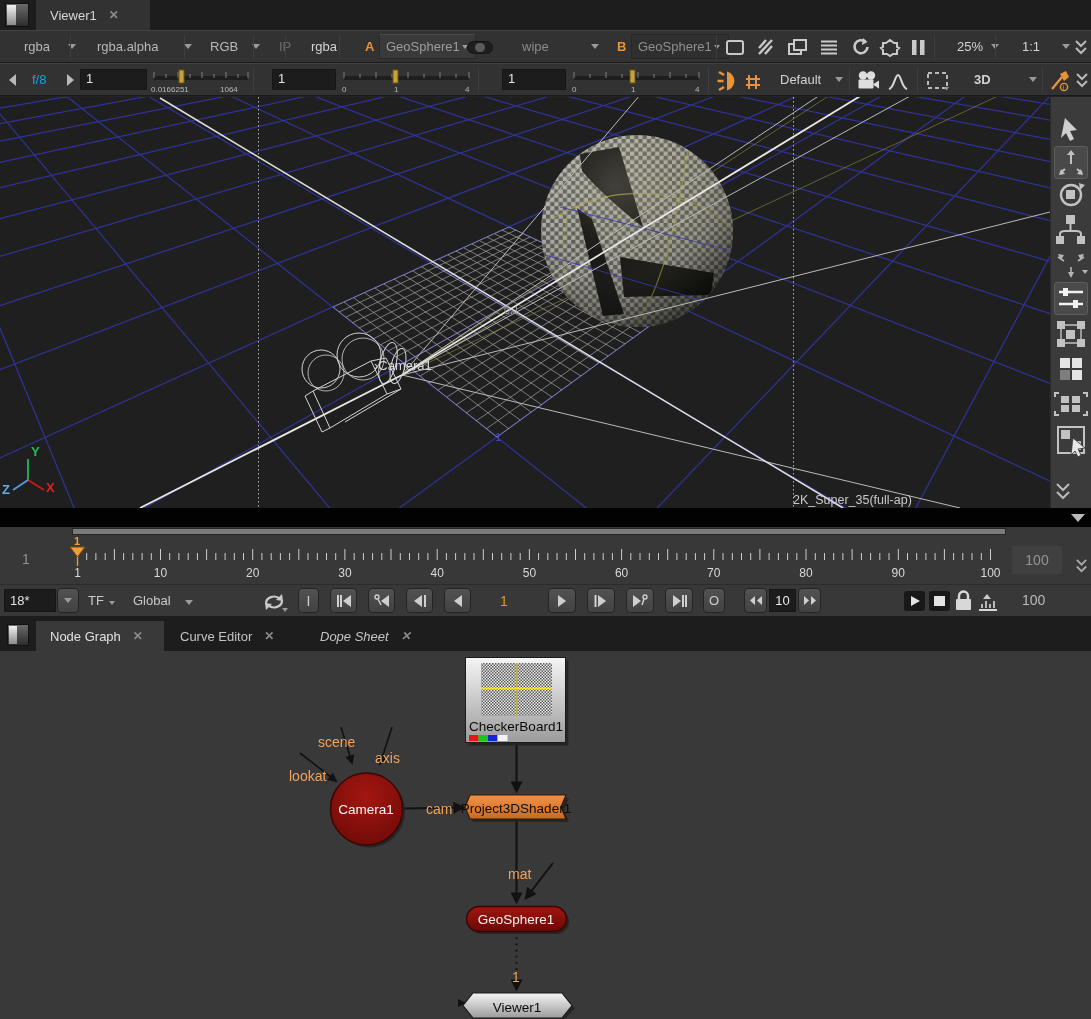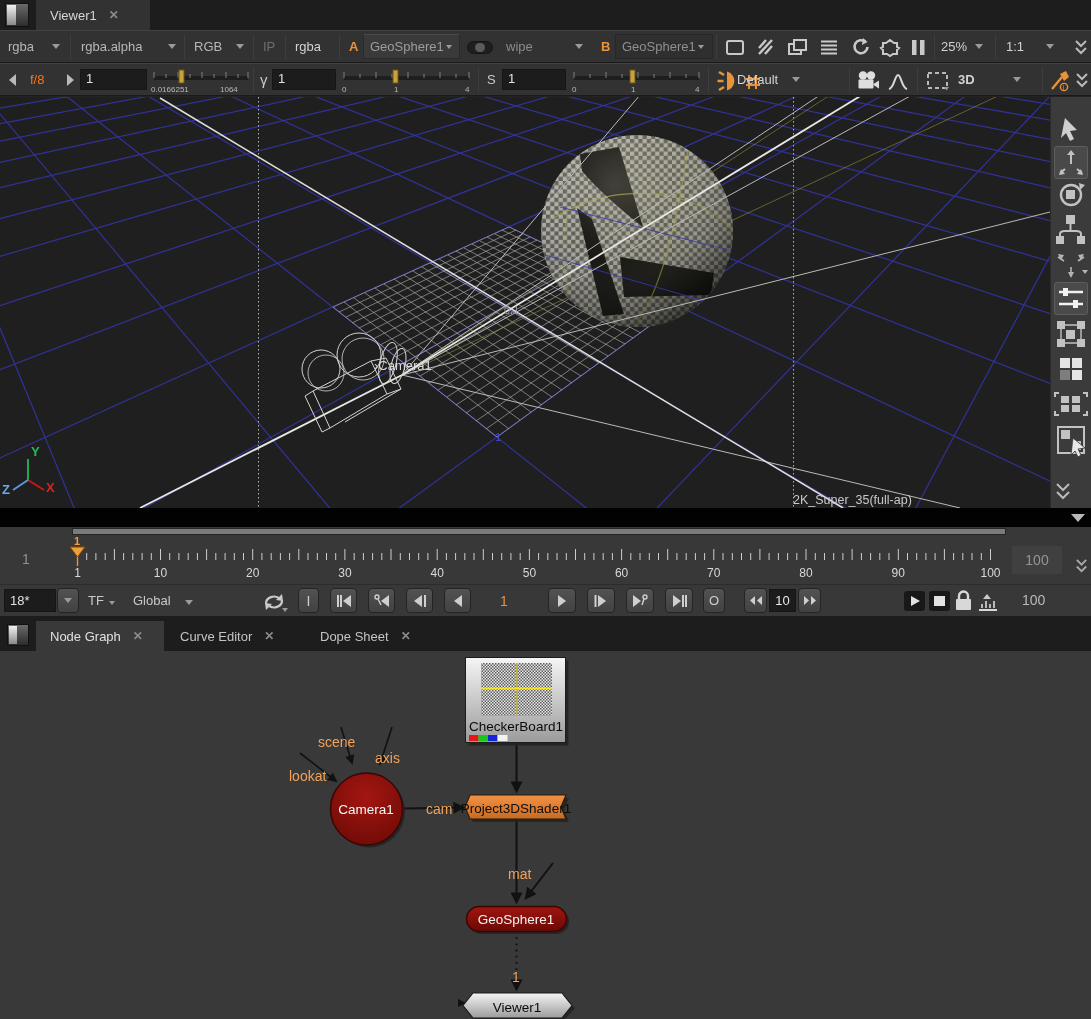--- a/index.html
+++ b/index.html
@@ -13,21 +13,21 @@
 #tabbar .paneicon { left:5px; top:3px; width:24px; height:24px; background:linear-gradient(180deg,#6a6a6a,#2d2d2d); border:1px solid #111; }
 #tabbar .paneicon i { position:absolute; left:1px; top:1px; width:9px; height:20px; background:linear-gradient(180deg,#f2f2f2,#8a8a8a); display:block; }
 .tab { height:30px; display:flex; align-items:center; padding:0 10px 0 14px; color:#d6d6d6; }
 .tab .x { margin-left:12px; color:#8a8a8a; font-weight:bold; font-size:12px; }
 #tabbar .tab.active { left:36px; top:0; background:#323232; width:114px; }
 
 
 .trow { left:0; width:1091px; background:#323232; border-top:1px solid #424242; border-bottom:1px solid #1a1a1a; }
 #trow1 { top:30px; height:33px; }
 #trow2 { top:63px; height:33px; }
-.titem { position:absolute; top:0; height:31px; display:flex; align-items:center; color:#c9c9c9; white-space:nowrap; }
+.titem { position:absolute; top:0; height:31px; display:flex; align-items:center; color:#c9c9c9; white-space:nowrap;margin-left:16px; }
 .sep { position:absolute; top:4px; width:1px; height:24px; background:#262626; border-right:1px solid #3e3e3e; }
 .dd { color:#b7b7b7; }
 .caret { display:inline-block; width:0; height:0; border-left:4px solid transparent; border-right:4px solid transparent; border-top:5px solid #9a9a9a; margin-left:6px; }
 .caret.small { border-left-width:3px; border-right-width:3px; border-top-width:4px; }
 .orange { color:#e8923a; font-weight:bold; }
 .inbox { background:#1c1c1c; border:1px solid #161616; color:#e3e3e3; padding:1px 5px; }
 
 
 #vp { left:0; top:97px; width:1050px; height:411px; background:#201f1f; overflow:hidden; }
 #vptools { left:1050px; top:97px; width:41px; height:411px; background:#3b3b3b; border-left:1px solid #2a2a2a; }
@@ -108,21 +108,21 @@
     <div class="titem" style="left:941px; color:#d2d2d2;">25%<span class="caret" style="margin-left:8px;"></span></div>
     <div class="sep" style="left:995px;"></div>
     <div class="titem" style="left:1006px; color:#d2d2d2;">1:1<span class="caret" style="margin-left:22px;"></span></div>
     <svg class="abs" style="left:1074px; top:8px;" width="15" height="17" viewBox="0 0 15 17">
         <path d="M2 2 l5 5 l5 -5 M2 9 l5 5 l5 -5" stroke="#b9b9b9" stroke-width="2" fill="none"></path>
       </svg>
   </div>
 
   <div id="trow2" class="trow abs">
     <div class="abs" style="left:9px; top:10px; width:0; height:0; border-top:6px solid transparent; border-bottom:6px solid transparent; border-right:7px solid #b9b9b9;"></div>
-    <div class="titem" style="left:30px; color:#f97316;">f/8</div>
+    <div class="titem" style="left:16px; color:#0ea5e9;">f/8</div>
     <div class="abs" style="left:67px; top:10px; width:0; height:0; border-top:6px solid transparent; border-bottom:6px solid transparent; border-left:7px solid #b9b9b9;"></div>
     <div class="inbox abs" style="left:80px; top:5px; width:67px; height:21px;">1</div>
     <svg class="abs" style="left:150px; top:5px;" width="102" height="26" viewBox="0 0 102 26">
       <path d="M4 9 h94" stroke="#1e1e1e" stroke-width="4"></path>
       <g stroke="#7e7e7e" stroke-width="1">
           <path d="M4 3 v6 M16 5 v4 M28 3 v6 M40 5 v4 M52 3 v6 M64 5 v4 M76 3 v6 M88 5 v4 M98 3 v6"></path>
         </g>
       <rect x="29" y="1" width="5" height="13" fill="#caa23c" stroke="#6b5517"></rect>
       <text x="1" y="23" font-size="8" fill="#b9b9b9">0.0166251</text>
       <text x="70" y="23" font-size="8" fill="#b9b9b9">1064</text>
@@ -156,21 +156,21 @@
     <div class="sep" style="left:708px;"></div>
     <svg class="abs" style="left:716px; top:6px;" width="52" height="22" viewBox="0 0 52 22">
       <g stroke="#e8923a" stroke-width="2.6" fill="none">
           <path d="M8 5 L3 2 M7.5 11 L1.5 11 M8 17 L3 20"></path>
         </g>
         <path d="M11 1.5 a9.8 9.8 0 0 1 0 19 z" fill="#e8923a"></path>
       <g stroke="#e8923a" stroke-width="2" fill="none">
           <path d="M33 5 v14 M40 5 v14 M30 9 h14 M30 15 h14"></path>
         </g>
     </svg>
-    <div class="titem" style="left:737px; color:#d2d2d2;">Default<span class="caret" style="margin-left:14px;"></span></div>
+    <div class="titem" style="left:764px; color:#d2d2d2;">Default<span class="caret" style="margin-left:14px;"></span></div>
     <div class="sep" style="left:849px;"></div>
     <svg class="abs" style="left:857px; top:6px;" width="55" height="22" viewBox="0 0 55 22">
       <g fill="#dedede">
           <circle cx="6" cy="5.5" r="4.2"></circle>
           <circle cx="14" cy="5.5" r="4.2"></circle>
           <rect x="1.5" y="9.5" width="15" height="9" rx="1"></rect>
           <path d="M16.5 14 l5.5 -3.5 v8 l-5.5 -3.5 z"></path>
         </g>
       <path d="M32 19 c5 -1 6 -14 9 -14 c3 0 4 13 9 14" stroke="#d8d8d8" stroke-width="2" fill="none"></path>
     </svg>
@@ -477,21 +477,21 @@
     </svg>
     <div class="abs" style="left:1022px; top:7px; color:#b9b9b9; font-size:14px;">100</div>
   </div>
 
   <div id="ngtabs" class="abs">
     <div class="paneicon abs">
         <i></i>
       </div>
     <div class="tab abs" style="left:36px; background:#393939; width:128px; color:#e0e0e0;">Node Graph<span class="x">✕</span></div>
     <div class="tab abs" style="left:166px; width:138px; color:#c4c4c4;">Curve Editor<span class="x">✕</span></div>
-    <div class="tab abs" style="left:306px; width:130px; color:#c4c4c4;">Dope Sheet<span class="x">✕</span></div>
+    <div class="tab abs" style="left:306px; width:130px; color:#c4c4c4;font-style:italic;">Dope Sheet<span class="x">✕</span></div>
   </div>
 
   <div id="ngraph" class="abs">
     <svg width="1091" height="368" viewBox="0 0 1091 368">
       <defs>
         <linearGradient id="gnode" x1="0" y1="0" x2="0" y2="1">
           <stop offset="0" stop-color="#f5f5f5"></stop>
             <stop offset="0.5" stop-color="#c9c9c9"></stop>
             <stop offset="1" stop-color="#9b9b9b"></stop>
         </linearGradient>

